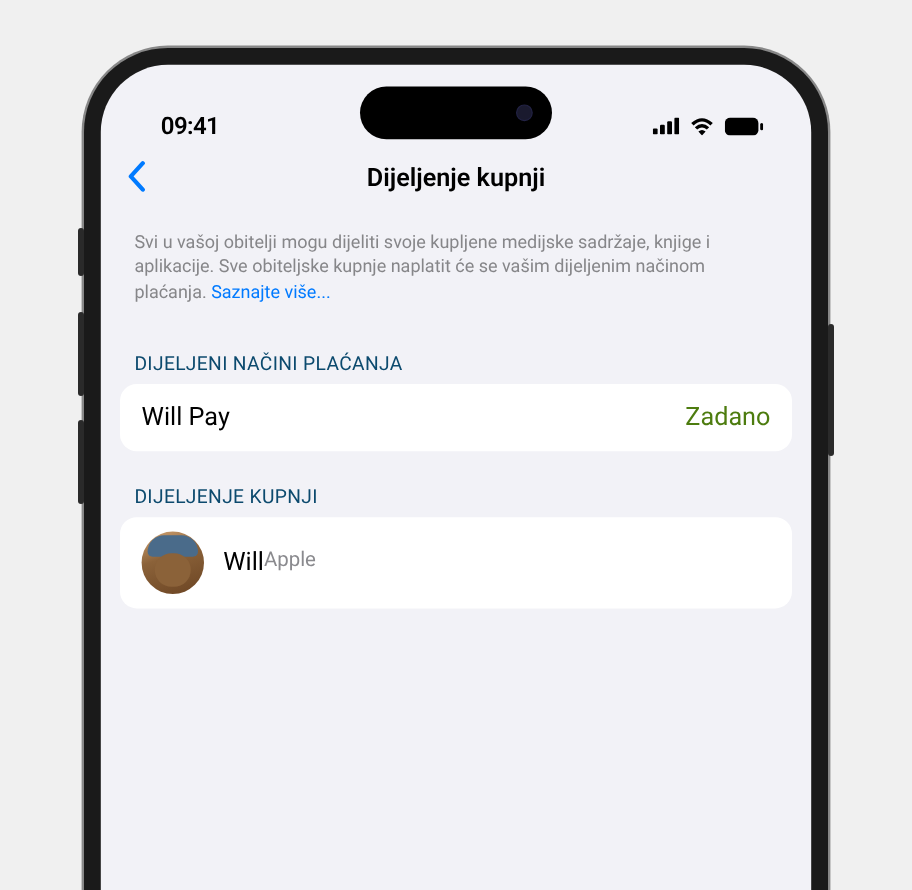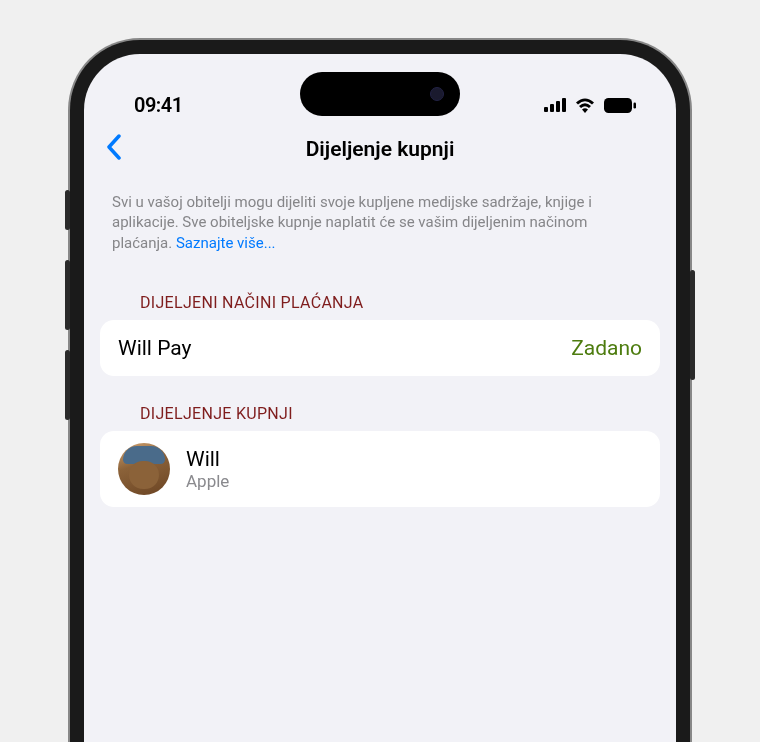--- a/index.html
+++ b/index.html
@@ -111,24 +111,23 @@
       font-size: 15px;
       line-height: 1.35;
       color: #868689;
     }
     .intro-link {
       color: #007aff;
     }
     .section-header {
       padding: 28px 36px 8px 28px;
       font-size: 16px;
-      color: #7f1d1d;
+      color: #0c4a6e;
       text-transform: uppercase;
       letter-spacing: 0.3px;
-      margin-left: 28px;
     }
     .list-group {
       margin: 0 16px;
       background: #fff;
       border-radius: 14px;
       overflow: hidden;
     }
     .list-row {
       display: flex;
       align-items: center;
@@ -177,21 +176,21 @@
       position: absolute;
       top: 18px;
       left: 11px;
       width: 30px;
       height: 28px;
       background: #8b6239;
       border-radius: 14px;
     }
     .user-info {
       display: flex;
-      flex-direction: column;
+      flex-direction: row;
     }
     .user-name {
       font-size: 21px;
       color: #000;
     }
     .user-status {
       font-size: 17px;
       color: #8a8a8e;
     }
   </style>

